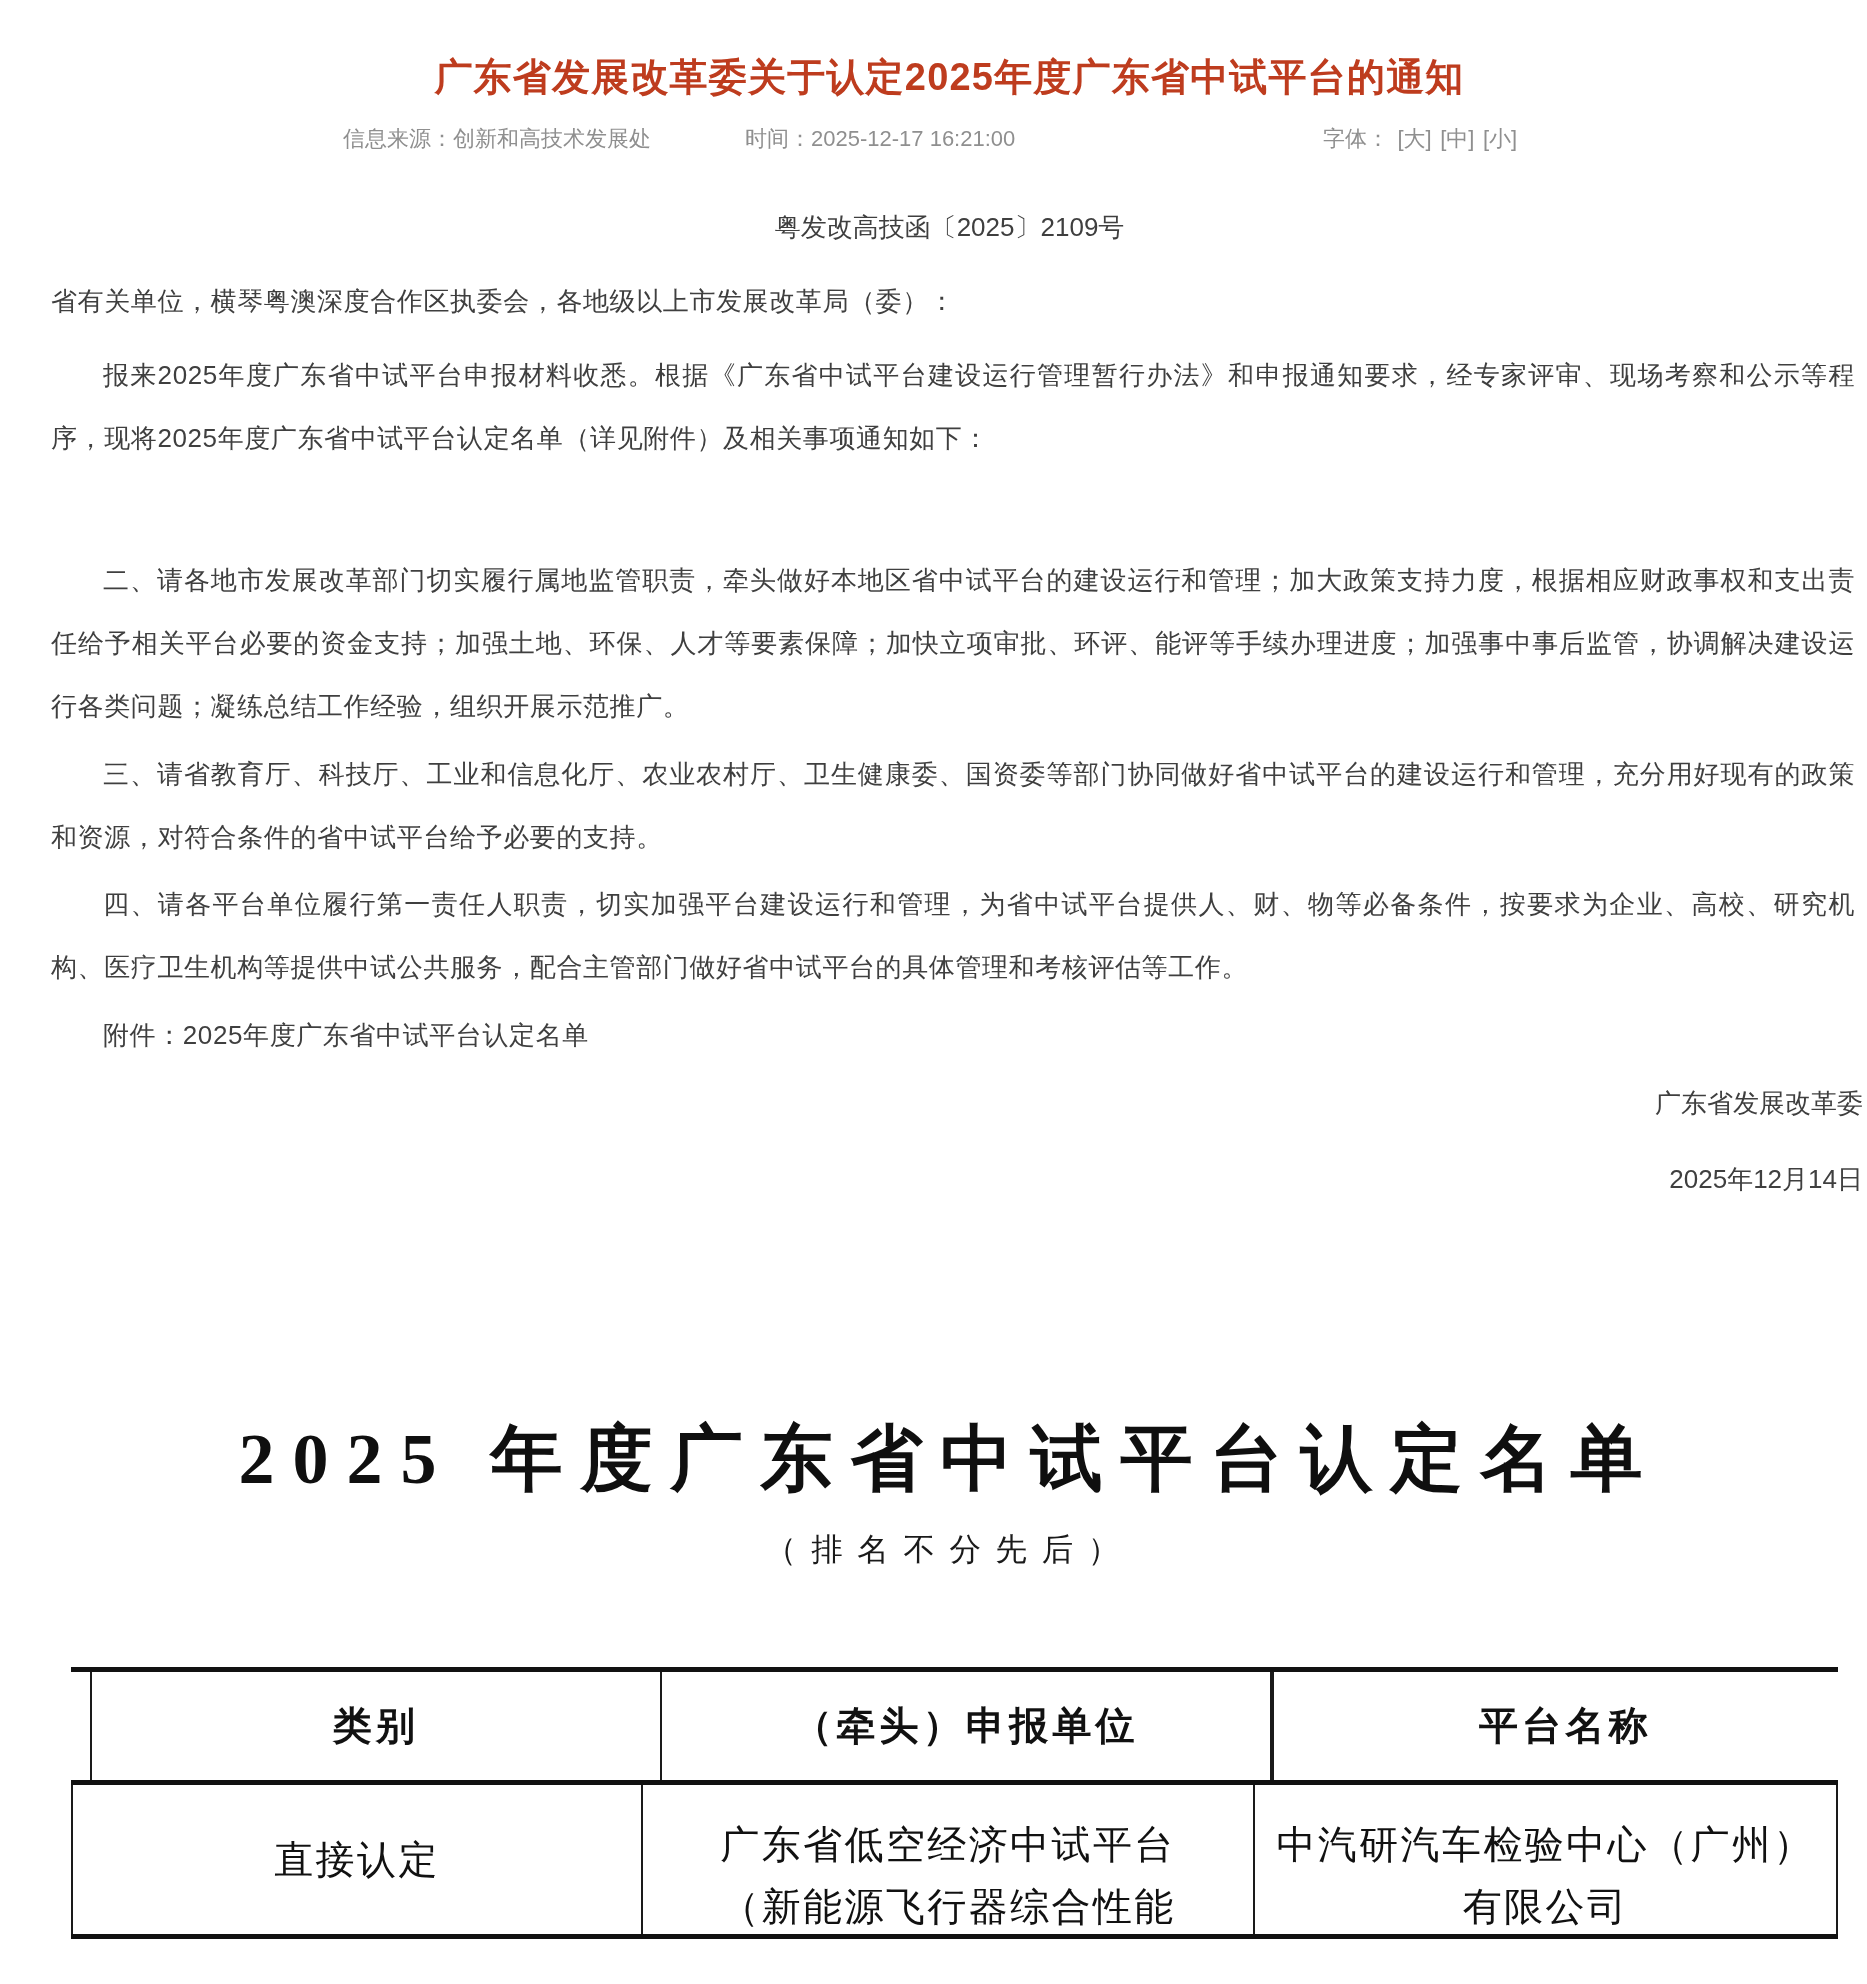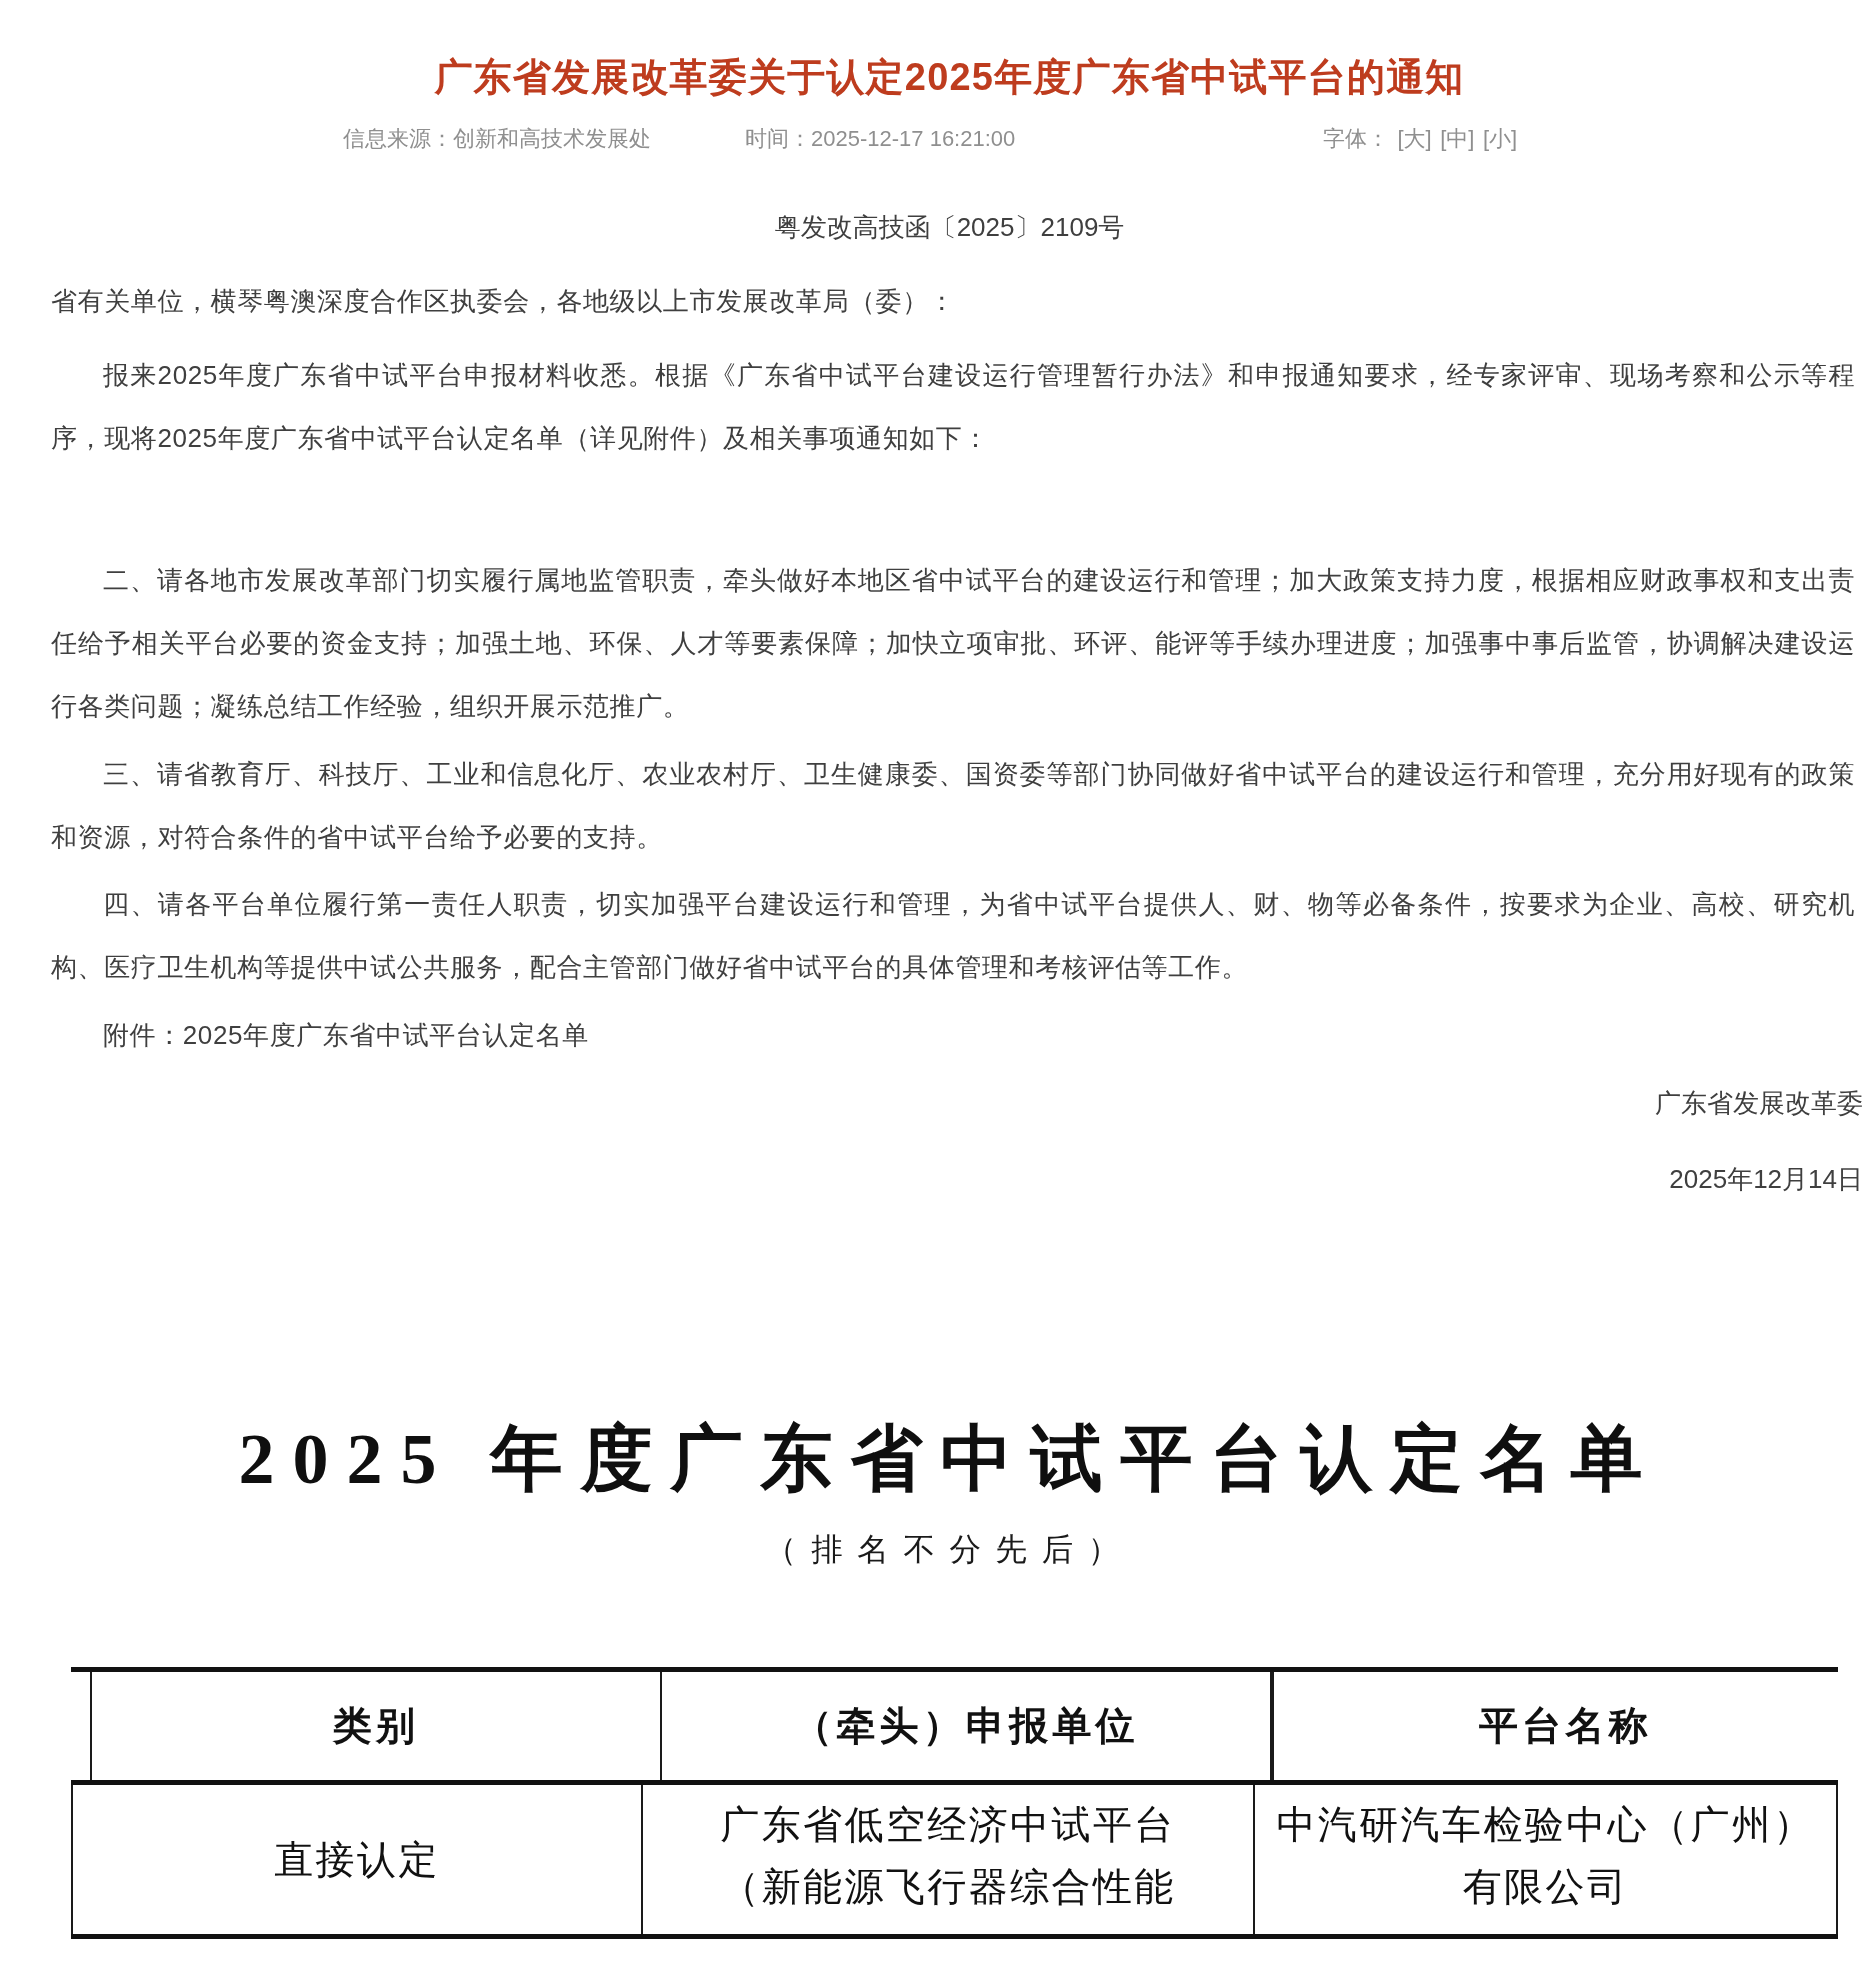--- a/index.html
+++ b/index.html
@@ -155,21 +155,21 @@
     font-weight: bold;
     letter-spacing: 4.2px;
     white-space: nowrap;
   }
   .data-cell {
     font-size: 39px;
     letter-spacing: 2.4px;
     line-height: 62px;
     white-space: nowrap;
   }
-  .data-cell.multiline { justify-content: flex-start; padding-top: 9px; }
+  .data-cell.multiline { justify-content: flex-start; padding-top: 29px; }
 </style>
 </head>
 <body>
 
 <div class="page">
 
   <div class="notice-title">广东省发展改革委关于认定2025年度广东省中试平台的通知</div>
 
   <div class="meta-row">
     <span class="meta-item meta-source">信息来源：创新和高技术发展处</span>

